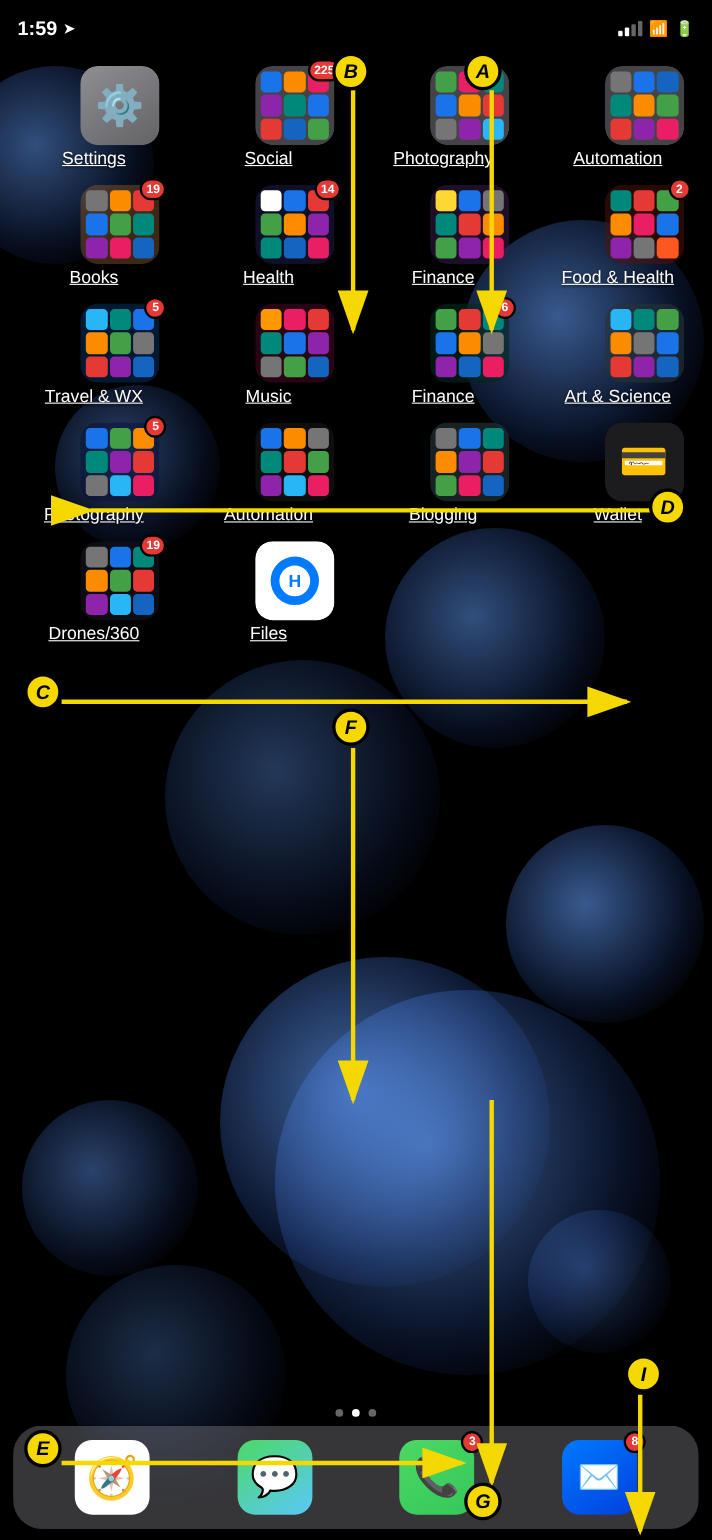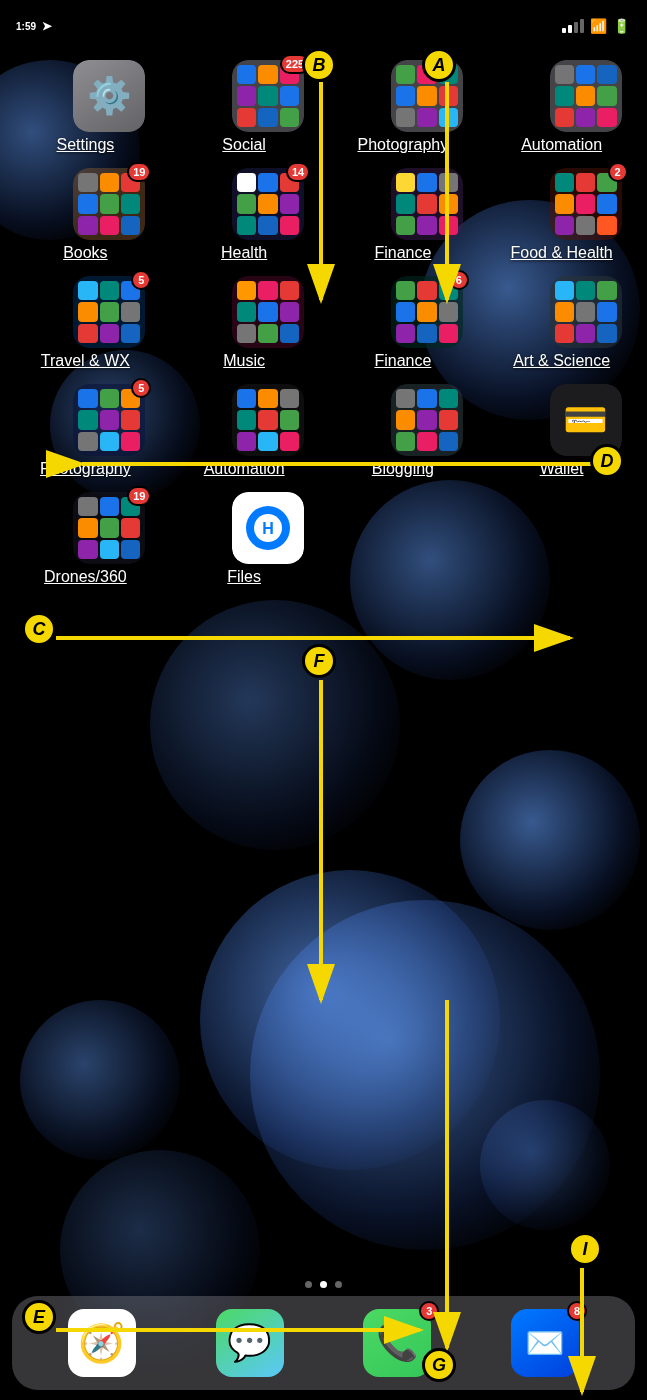--- a/index.html
+++ b/index.html
@@ -31,21 +31,21 @@
       height: 44px;
       display: flex;
       align-items: center;
       justify-content: space-between;
       padding: 8px 16px 0;
       z-index: 10;
       color: white;
       font-size: 15px;
       font-weight: 600;
     }
-    .status-time { font-size: 10px; font-weight: 700; }
+    .status-time { font-size: 18px; font-weight: 700; }
     .status-right { display: flex; align-items: center; gap: 6px; }
     .signal-bars { display: flex; align-items: flex-end; gap: 2px; }
     .signal-bar { background: white; width: 4px; border-radius: 1px; }
     .wifi-icon { font-size: 14px; }
     .battery-icon { font-size: 14px; }
 
     
     .home-screen {
       position: absolute;
       top: 50px; left: 0; right: 0; bottom: 90px;

